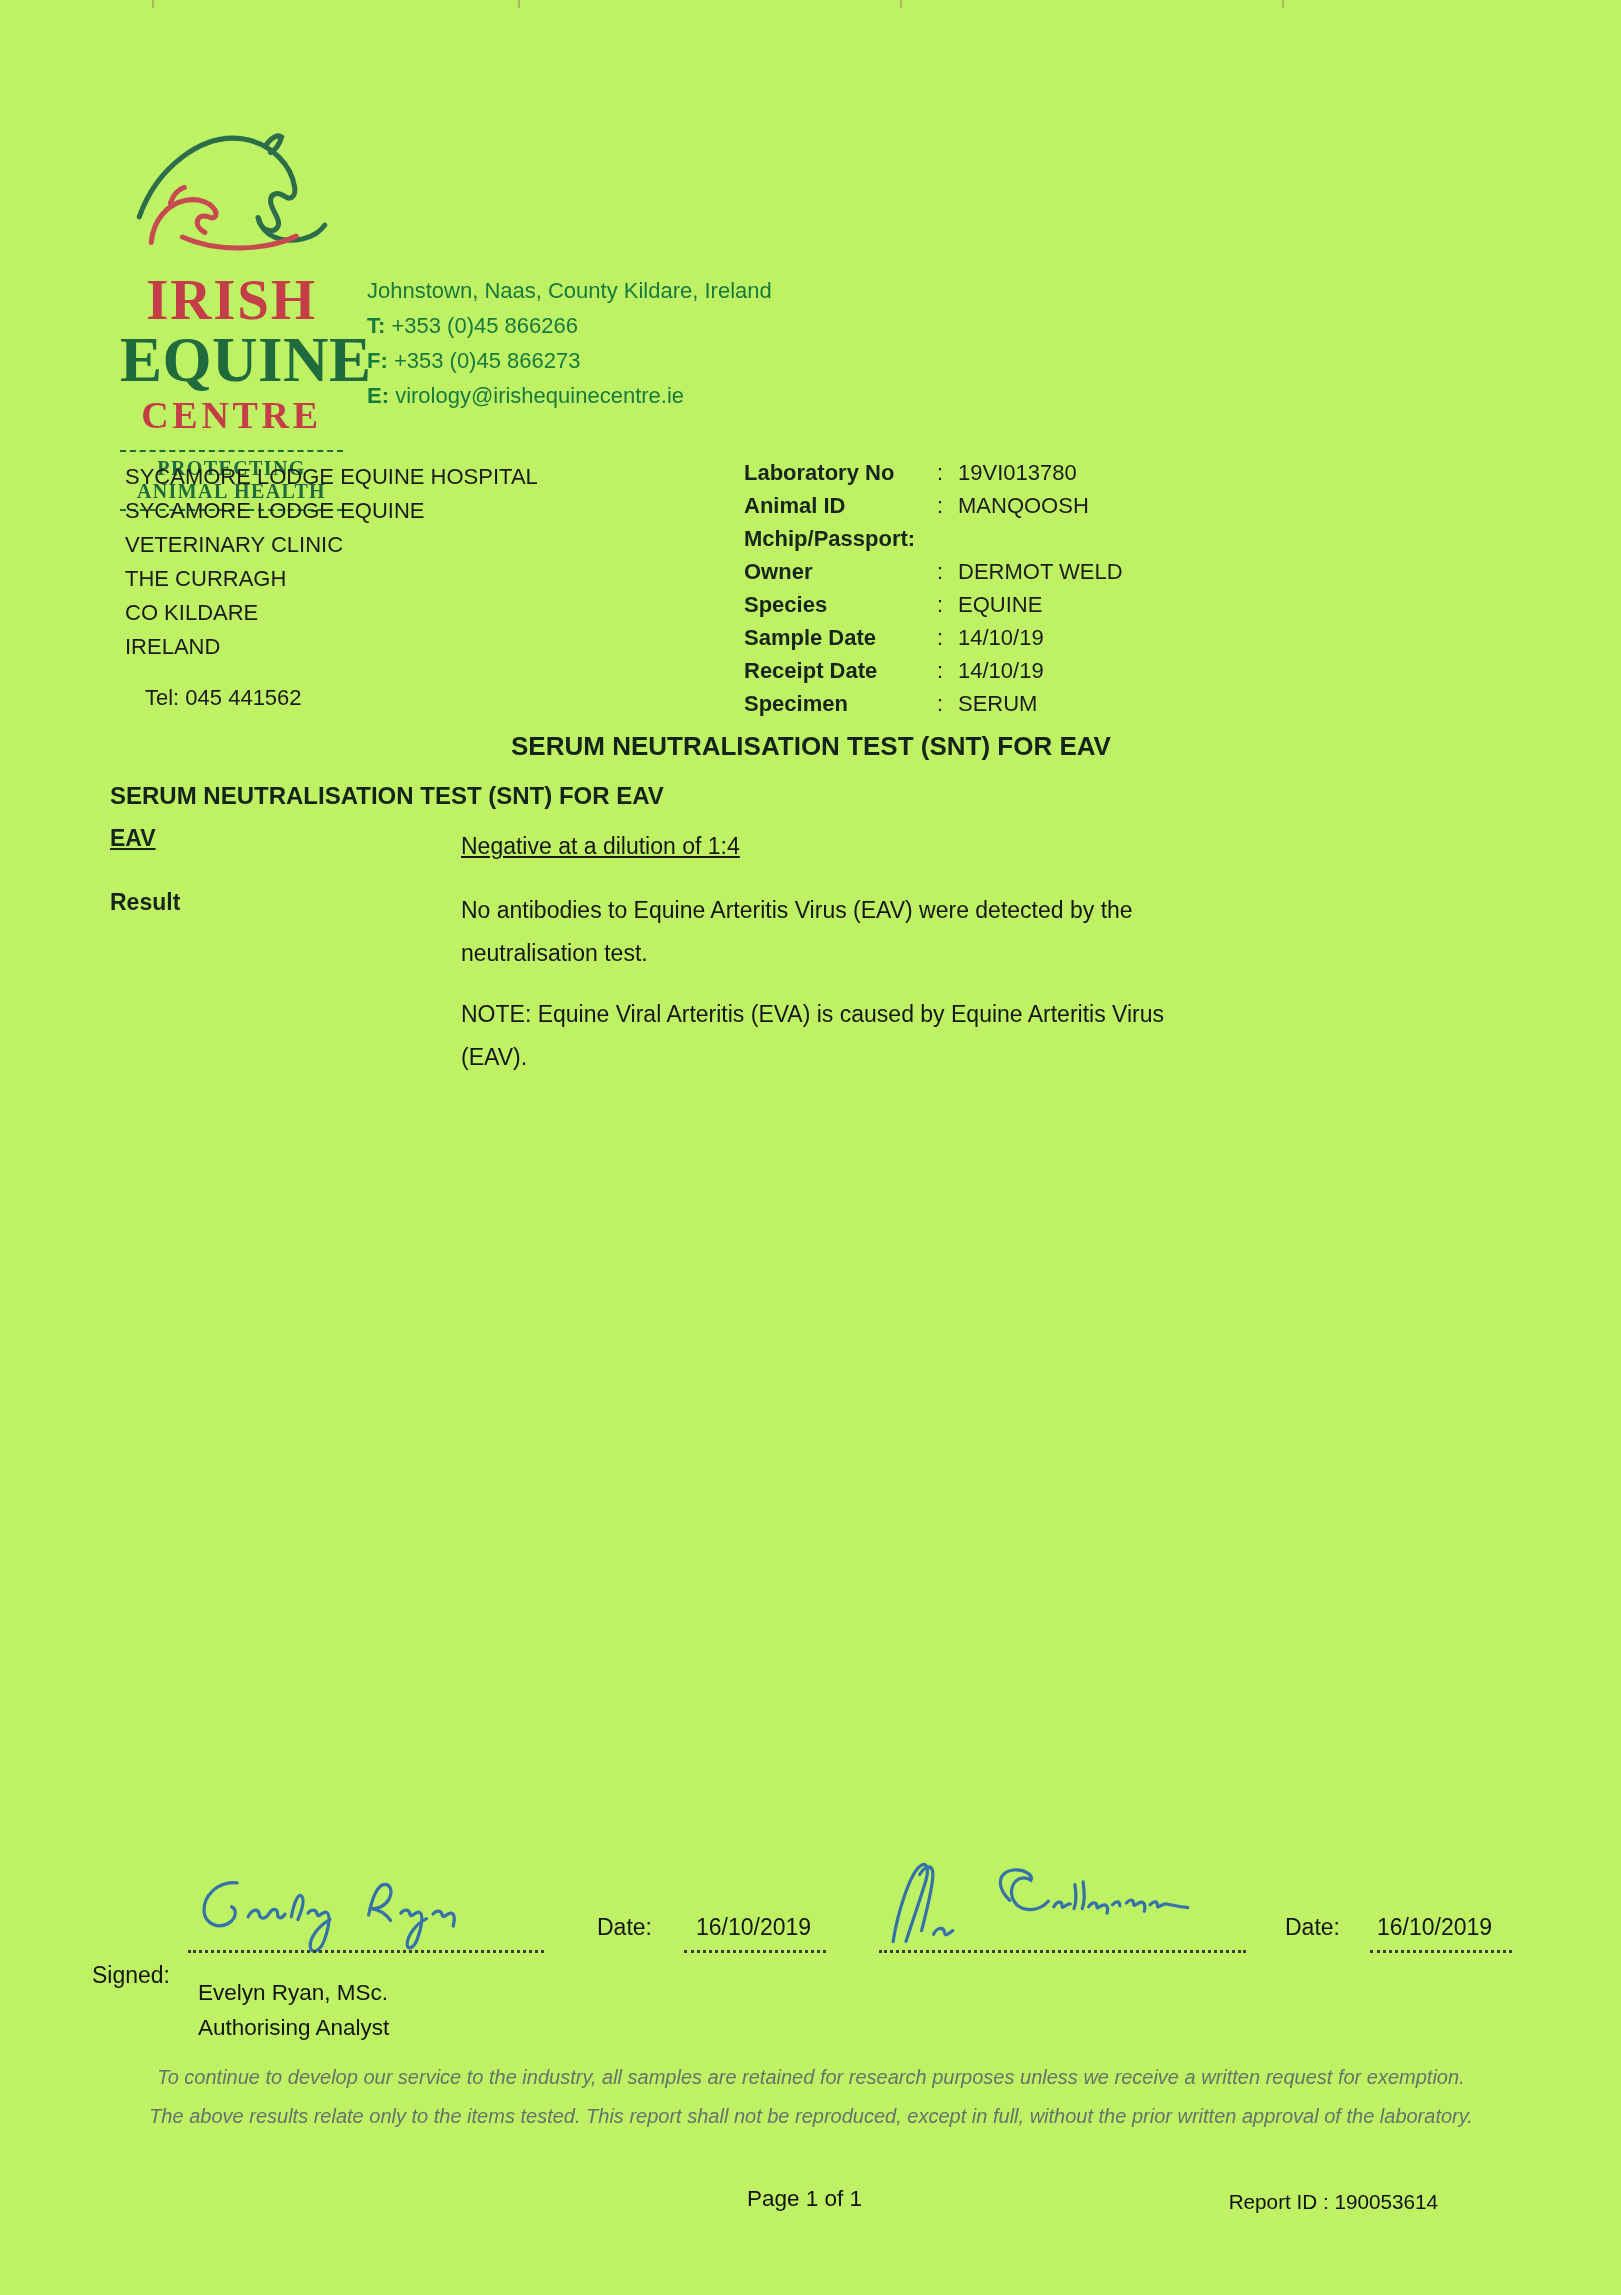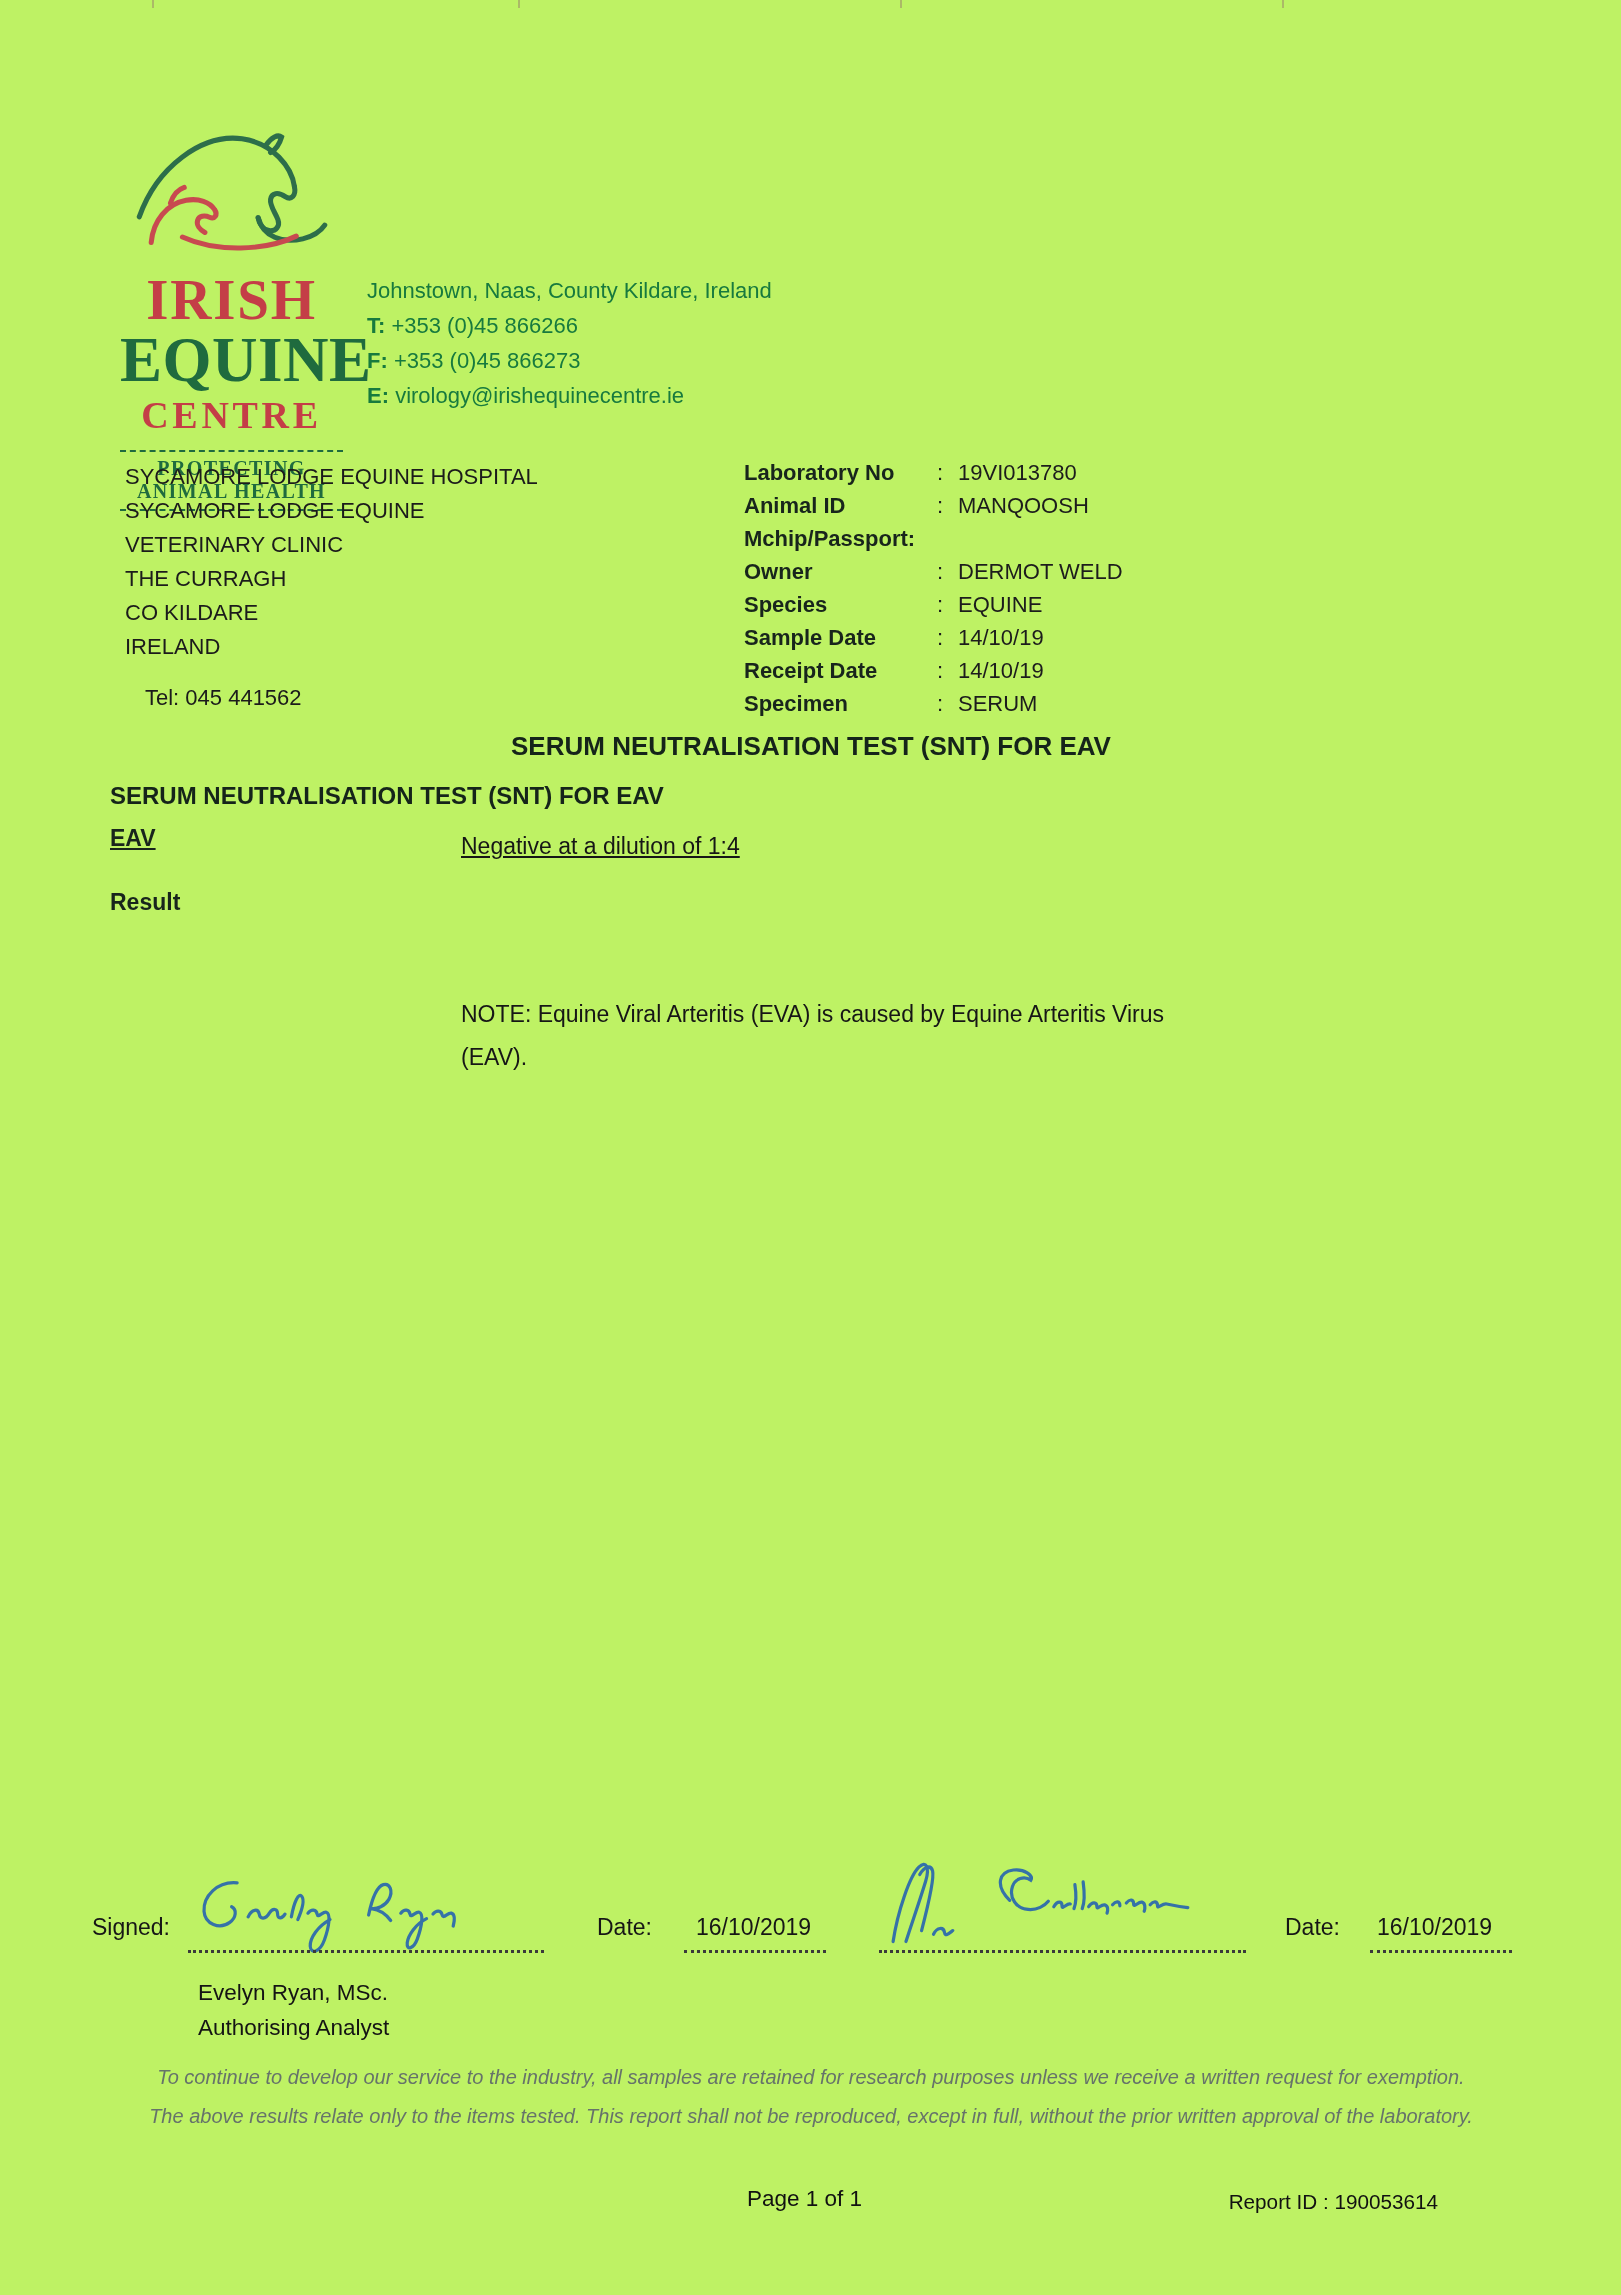--- a/index.html
+++ b/index.html
@@ -160,27 +160,31 @@
     </div>
   </div>
 
   <div class="title">SERUM NEUTRALISATION TEST (SNT) FOR EAV</div>
   <div class="subtitle">SERUM NEUTRALISATION TEST (SNT) FOR EAV</div>
 
   <div class="row-label y-eav">EAV</div>
   <div class="row-value y-eav">Negative at a dilution of 1:4</div>
 
   <div class="row-label y-result">Result</div>
+  <div class="row-value y-result">
+    <span>No antibodies to Equine Arteritis Virus (EAV) were detected by the</span>
+    <span>neutralisation test.</span>
+  </div>
 
   <div class="row-value y-note">
     <span>NOTE: Equine Viral Arteritis (EVA) is caused by Equine Arteritis Virus</span>
     <span>(EAV).</span>
   </div>
 
-  <div class="sig-label" style="left:92px;top:1914px;">Signed:</div>
+  <div class="sig-label" style="left:92px;top:1962px;">Signed:</div>
 
   <svg class="sig-svg" style="left:193px;top:1869px;" width="354" height="92" viewBox="0 0 770 200" aria-hidden="true">
     <g stroke="#3572a8" stroke-width="7" stroke-linecap="round" fill="none">
       <path d="M96 30 C52 26 22 60 24 92 C26 120 58 132 80 116 C94 106 96 88 84 82"></path>
       <path d="M120 104 C128 86 142 86 144 98 C146 110 158 110 166 96 C174 84 184 86 184 98 C184 110 194 108 200 98"></path>
       <path d="M214 104 C220 70 230 50 237 60 C244 70 234 96 228 110"></path>
       <path d="M250 96 C258 86 268 88 270 98 C272 108 282 92 290 94 C300 97 296 126 286 154 C276 182 256 186 255 168 C254 150 272 124 298 110"></path>
       <path d="M382 100 C390 62 400 38 414 34 C428 30 436 48 426 66 C418 80 400 88 388 86 C404 88 420 98 430 112"></path>
       <path d="M452 96 C460 86 470 88 472 98 C474 108 484 92 492 94 C502 97 498 124 488 152 C480 174 464 178 466 160 C468 144 484 120 508 108"></path>
       <path d="M522 98 C530 88 540 90 542 100 C544 110 554 94 562 96 C572 99 568 116 566 124"></path>

